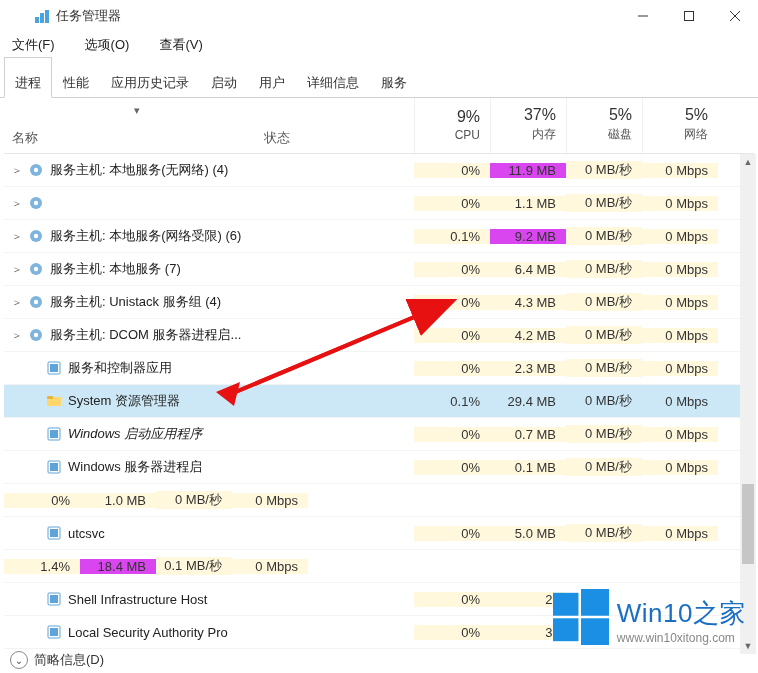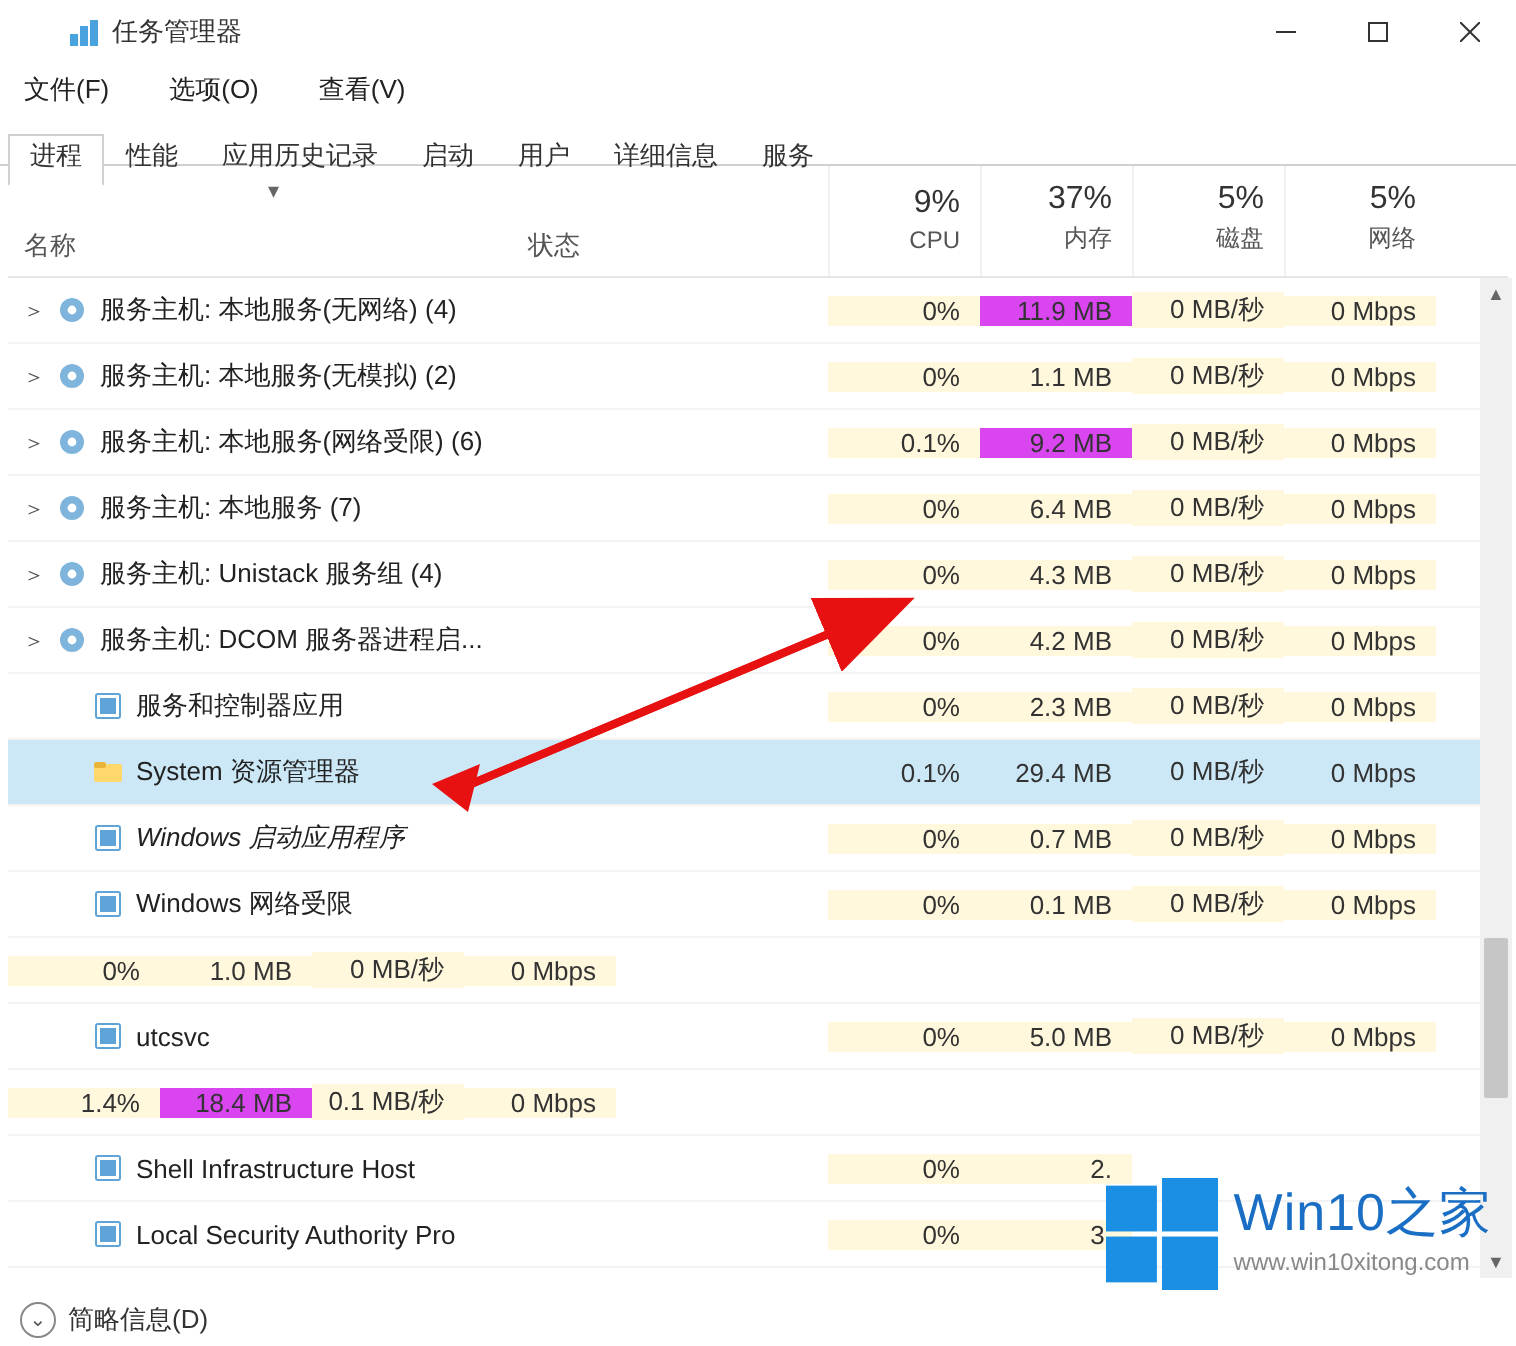--- a/index.html
+++ b/index.html
@@ -12,21 +12,21 @@
   .win-ctrl { display: flex; }
   .win-btn { width: 46px; height: 32px; display: flex; align-items: center; justify-content: center; color: #333; }
   .win-btn svg { width: 10px; height: 10px; }
 
   
   .menubar { height: 24px; display: flex; align-items: flex-end; padding-left: 8px; gap: 22px; font-size: 13px; color: #222; }
   .menubar span { padding: 2px 4px; }
 
   
   .tabstrip { display: flex; border-bottom: 1px solid #d0d0d0; padding-left: 4px; font-size: 13px; }
-  .tab { padding: 1px 10px 5px; border: 1px solid transparent; border-bottom: none; position: relative; top: 11px; color: #333; }
+  .tab { padding: 16px 10px 5px; border: 1px solid transparent; border-bottom: none; position: relative; top: 1px; color: #333; }
   .tab.active { border-color: #d0d0d0; background: #fff; border-bottom: 1px solid #fff; }
 
   
   .table-wrap { position: relative; padding: 0 4px; }
   .thead { display: flex; height: 56px; border-bottom: 1px solid #e6e6e6; }
   .th-name { flex: 0 0 260px; display: flex; flex-direction: column; justify-content: flex-end; padding: 0 8px 6px; font-size: 13px; color: #555; position: relative; }
   .th-name .sort { position: absolute; top: 6px; left: 130px; color: #666; font-size: 11px; }
   .th-status { flex: 0 0 150px; display: flex; align-items: flex-end; padding-bottom: 6px; font-size: 13px; color: #555; }
   .th-metric { flex: 0 0 76px; text-align: right; padding: 4px 10px 6px 0; display: flex; flex-direction: column; justify-content: center; border-left: 1px solid #f0f0f0; }
   .th-metric .pct { font-size: 16px; color: #333; }
@@ -49,21 +49,21 @@
   .sb-thumb { position: absolute; left: 2px; width: 12px; background: #c6c6c6; border-radius: 1px; }
 
   
   .footer { position: absolute; bottom: 4px; left: 10px; display: flex; align-items: center; font-size: 13px; color: #333; gap: 6px; }
   .chevron-circle { width: 18px; height: 18px; border: 1px solid #888; border-radius: 50%; display: flex; align-items: center; justify-content: center; font-size: 10px; color: #555; }
 
   
   .arrow-overlay { position: absolute; pointer-events: none; }
 
   
-  .watermark { position: absolute; right: 12px; bottom: 28px; display: flex; align-items: flex-start; gap: 8px; }
+  .watermark { position: absolute; right: 12px; bottom: 28px; display: flex; align-items: flex-end; gap: 8px; }
   .watermark .winlogo { width: 56px; height: 56px; }
   .watermark .wintxt { display: flex; flex-direction: column; }
   .watermark .wintxt .big { font-size: 26px; color: #1a6fc4; font-weight: 500; letter-spacing: 0.5px; }
   .watermark .wintxt .small { font-size: 12px; color: #888; }
 </style>
 </head>
 <body>
 
 <div class="titlebar">
   <svg class="icon" viewBox="0 0 16 16">
@@ -150,21 +150,20 @@
         <div class="cell-metric heat-lo">0 MB/秒</div>
         <div class="cell-metric heat-lo">0 Mbps</div>
       </div>
       <div class="row">
         <div class="cell-name">
           <span class="expand">＞</span>
           <span class="proc-icon"><svg viewBox="0 0 16 16">
               <circle cx="8" cy="8" r="6" fill="#7fb5dd"></circle>
               <circle cx="8" cy="8" r="2.2" fill="#fff"></circle>
             </svg></span>
-          <span>服务主机: 本地服务(无模拟) (2)</span>
         </div>
         <div class="cell-metric heat-lo">0%</div>
         <div class="cell-metric heat-lo">1.1 MB</div>
         <div class="cell-metric heat-lo">0 MB/秒</div>
         <div class="cell-metric heat-lo">0 Mbps</div>
       </div>
       <div class="row">
         <div class="cell-name">
           <span class="expand">＞</span>
           <span class="proc-icon"><svg viewBox="0 0 16 16">
@@ -262,21 +261,21 @@
         <div class="cell-metric heat-lo">0 MB/秒</div>
         <div class="cell-metric heat-lo">0 Mbps</div>
       </div>
       <div class="row">
         <div class="cell-name" style="padding-left: 24px;">
           <span class="expand" style="visibility: hidden;"></span>
           <span class="proc-icon"><svg viewBox="0 0 16 16">
               <rect x="2" y="2" width="12" height="12" rx="1" fill="#fff" stroke="#5fa4d8"></rect>
               <rect x="4" y="4" width="8" height="8" fill="#5fa4d8"></rect>
             </svg></span>
-          <span>Windows 网络受限</span>
+          <span>Windows 服务器进程启</span>
         </div>
         <div class="cell-metric heat-lo">0%</div>
         <div class="cell-metric heat-lo">0.1 MB</div>
         <div class="cell-metric heat-lo">0 MB/秒</div>
         <div class="cell-metric heat-lo">0 Mbps</div>
       </div>
       <div class="row">
         <div class="cell-metric heat-lo">0%</div>
         <div class="cell-metric heat-lo">1.0 MB</div>
         <div class="cell-metric heat-lo">0 MB/秒</div>

